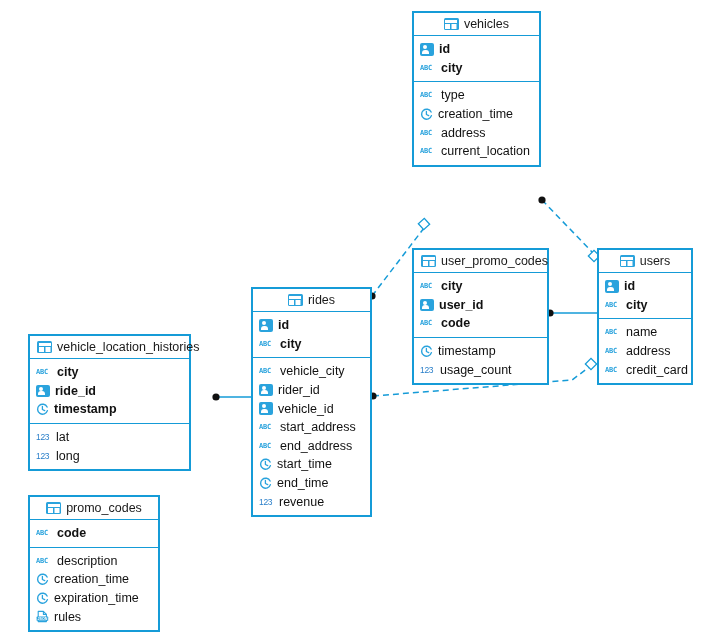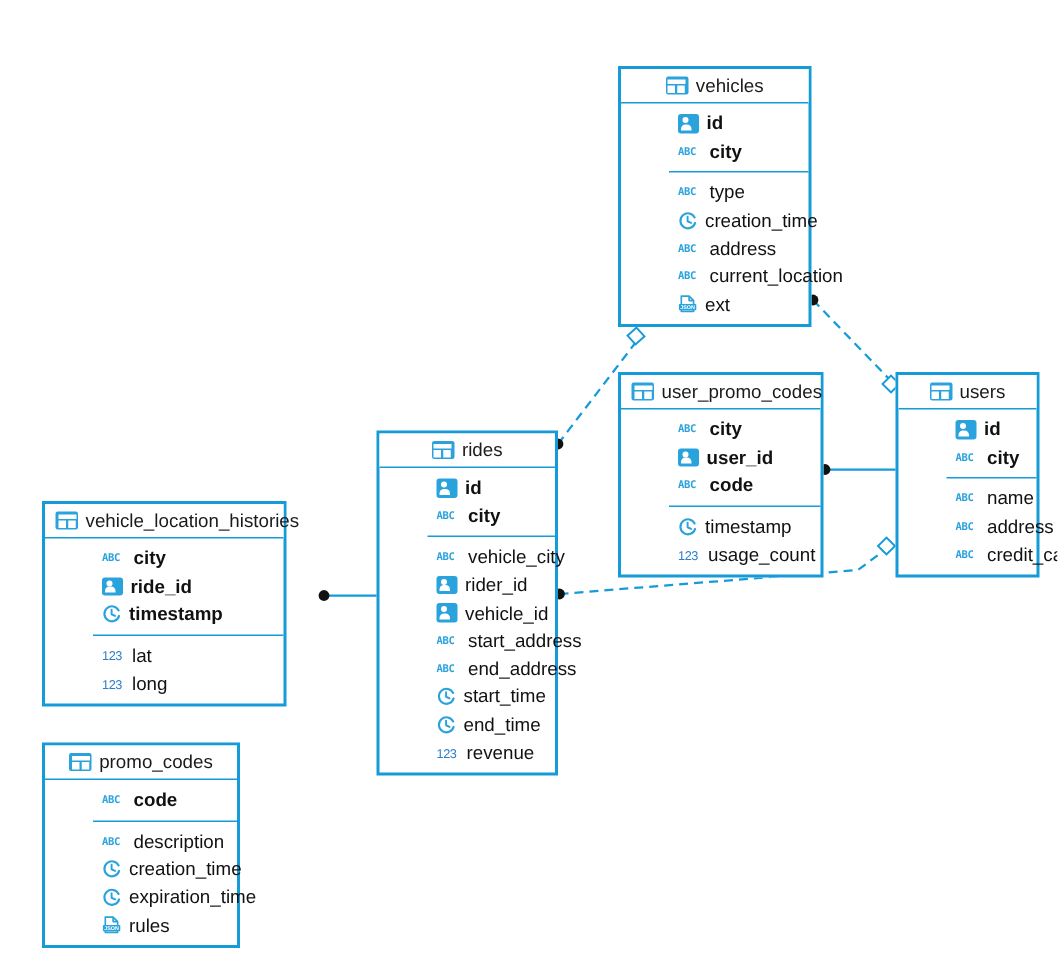--- a/index.html
+++ b/index.html
@@ -42,21 +42,20 @@
   .tbl-header.center{justify-content:center;}
   .tbl-title{
     font-size:12.5px;
     color:#1a1a1a;
     white-space:nowrap;
     letter-spacing:0px;
   }
   .section{
     box-sizing:border-box;
     padding:4px 0 4px 0;
-    margin-left:32px;
   }
   .section.pk{border-bottom:1px solid #159bd7;}
   .row{
     display:flex;
     align-items:center;
     gap:5px;
     height:18.6px;
     padding:0 6px 0 6px;
     white-space:nowrap;
   }
@@ -153,21 +152,21 @@
       <rect x="590" y="252" width="8" height="8" fill="#ffffff" stroke="#159bd7" stroke-width="1.3" transform="rotate(-45 594 256)"></rect>
       <polyline points="550,313 598,313" fill="none" stroke="#159bd7" stroke-width="1.5"></polyline>
       <circle cx="550" cy="313" r="3.6" fill="#111111"></circle>
       <polyline points="373,396 572,380 592,365" fill="none" stroke="#159bd7" stroke-width="1.5" stroke-dasharray="6,4"></polyline>
       <circle cx="373" cy="396" r="3.6" fill="#111111"></circle>
       <rect x="587" y="360" width="8" height="8" fill="#ffffff" stroke="#159bd7" stroke-width="1.3" transform="rotate(-45 591 364)"></rect>
       <polyline points="216,397 252,397" fill="none" stroke="#159bd7" stroke-width="1.5"></polyline>
       <circle cx="216" cy="397" r="3.6" fill="#111111"></circle>
     </svg>
 
-<div class="table" style="left: 412px; top: 44px; width: 129px;">
+<div class="table" style="left: 412px; top: 11px; width: 129px;">
       <div class="tbl-header center">
         <span class="icon ico-table"></span>
         <span class="tbl-title">vehicles</span>
       </div>
       <div class="section pk">
         <div class="row key">
           <span class="icon ico-id"></span>
           <span class="col-name">id</span>
         </div>
         <div class="row key">
@@ -189,234 +188,223 @@
           </span>
           <span class="col-name">creation_time</span>
         </div>
         <div class="row">
           <span class="icon ico-abc">ABC</span>
           <span class="col-name">address</span>
         </div>
         <div class="row">
           <span class="icon ico-abc">ABC</span>
           <span class="col-name">current_location</span>
+        </div>
+      </div>
+    </div>
+    <div class="table" style="left: 412px; top: 248px; width: 137px;">
+      <div class="tbl-header">
+        <span class="icon ico-table"></span>
+        <span class="tbl-title">user_promo_codes</span>
+      </div>
+      <div class="section pk">
+        <div class="row key">
+          <span class="icon ico-abc">ABC</span>
+          <span class="col-name">city</span>
+        </div>
+        <div class="row key">
+          <span class="icon ico-id"></span>
+          <span class="col-name">user_id</span>
+        </div>
+        <div class="row key">
+          <span class="icon ico-abc">ABC</span>
+          <span class="col-name">code</span>
+        </div>
+      </div>
+      <div class="section">
+        <div class="row">
+          <span class="icon ico-clock">
+            <svg width="13" height="13" viewBox="0 0 13 13">
+              <path d="M11.1 4.0 A5 5 0 1 0 11.4 7.6" fill="none" stroke="#2aa3dd" stroke-width="1.4" stroke-linecap="round"></path>
+              <path d="M6.4 3.4 L6.4 6.5 L8.7 7.6" fill="none" stroke="#2aa3dd" stroke-width="1.3" stroke-linecap="round" stroke-linejoin="round"></path>
+            </svg>
+          </span>
+          <span class="col-name">timestamp</span>
+        </div>
+        <div class="row">
+          <span class="icon ico-123">123</span>
+          <span class="col-name">usage_count</span>
+        </div>
+      </div>
+    </div>
+    <div class="table" style="left: 597px; top: 248px; width: 96px;">
+      <div class="tbl-header center">
+        <span class="icon ico-table"></span>
+        <span class="tbl-title">users</span>
+      </div>
+      <div class="section pk">
+        <div class="row key">
+          <span class="icon ico-id"></span>
+          <span class="col-name">id</span>
+        </div>
+        <div class="row key">
+          <span class="icon ico-abc">ABC</span>
+          <span class="col-name">city</span>
+        </div>
+      </div>
+      <div class="section">
+        <div class="row">
+          <span class="icon ico-abc">ABC</span>
+          <span class="col-name">name</span>
+        </div>
+        <div class="row">
+          <span class="icon ico-abc">ABC</span>
+          <span class="col-name">address</span>
+        </div>
+        <div class="row">
+          <span class="icon ico-abc">ABC</span>
+          <span class="col-name">credit_card</span>
+        </div>
+      </div>
+    </div>
+    <div class="table" style="left: 251px; top: 287px; width: 121px;">
+      <div class="tbl-header center">
+        <span class="icon ico-table"></span>
+        <span class="tbl-title">rides</span>
+      </div>
+      <div class="section pk">
+        <div class="row key">
+          <span class="icon ico-id"></span>
+          <span class="col-name">id</span>
+        </div>
+        <div class="row key">
+          <span class="icon ico-abc">ABC</span>
+          <span class="col-name">city</span>
+        </div>
+      </div>
+      <div class="section">
+        <div class="row">
+          <span class="icon ico-abc">ABC</span>
+          <span class="col-name">vehicle_city</span>
+        </div>
+        <div class="row">
+          <span class="icon ico-id"></span>
+          <span class="col-name">rider_id</span>
+        </div>
+        <div class="row">
+          <span class="icon ico-id"></span>
+          <span class="col-name">vehicle_id</span>
+        </div>
+        <div class="row">
+          <span class="icon ico-abc">ABC</span>
+          <span class="col-name">start_address</span>
+        </div>
+        <div class="row">
+          <span class="icon ico-abc">ABC</span>
+          <span class="col-name">end_address</span>
+        </div>
+        <div class="row">
+          <span class="icon ico-clock">
+            <svg width="13" height="13" viewBox="0 0 13 13">
+              <path d="M11.1 4.0 A5 5 0 1 0 11.4 7.6" fill="none" stroke="#2aa3dd" stroke-width="1.4" stroke-linecap="round"></path>
+              <path d="M6.4 3.4 L6.4 6.5 L8.7 7.6" fill="none" stroke="#2aa3dd" stroke-width="1.3" stroke-linecap="round" stroke-linejoin="round"></path>
+            </svg>
+          </span>
+          <span class="col-name">start_time</span>
+        </div>
+        <div class="row">
+          <span class="icon ico-clock">
+            <svg width="13" height="13" viewBox="0 0 13 13">
+              <path d="M11.1 4.0 A5 5 0 1 0 11.4 7.6" fill="none" stroke="#2aa3dd" stroke-width="1.4" stroke-linecap="round"></path>
+              <path d="M6.4 3.4 L6.4 6.5 L8.7 7.6" fill="none" stroke="#2aa3dd" stroke-width="1.3" stroke-linecap="round" stroke-linejoin="round"></path>
+            </svg>
+          </span>
+          <span class="col-name">end_time</span>
+        </div>
+        <div class="row">
+          <span class="icon ico-123">123</span>
+          <span class="col-name">revenue</span>
+        </div>
+      </div>
+    </div>
+    <div class="table" style="left: 28px; top: 334px; width: 163px;">
+      <div class="tbl-header">
+        <span class="icon ico-table"></span>
+        <span class="tbl-title">vehicle_location_histories</span>
+      </div>
+      <div class="section pk">
+        <div class="row key">
+          <span class="icon ico-abc">ABC</span>
+          <span class="col-name">city</span>
+        </div>
+        <div class="row key">
+          <span class="icon ico-id"></span>
+          <span class="col-name">ride_id</span>
+        </div>
+        <div class="row key">
+          <span class="icon ico-clock">
+            <svg width="13" height="13" viewBox="0 0 13 13">
+              <path d="M11.1 4.0 A5 5 0 1 0 11.4 7.6" fill="none" stroke="#2aa3dd" stroke-width="1.4" stroke-linecap="round"></path>
+              <path d="M6.4 3.4 L6.4 6.5 L8.7 7.6" fill="none" stroke="#2aa3dd" stroke-width="1.3" stroke-linecap="round" stroke-linejoin="round"></path>
+            </svg>
+          </span>
+          <span class="col-name">timestamp</span>
+        </div>
+      </div>
+      <div class="section">
+        <div class="row">
+          <span class="icon ico-123">123</span>
+          <span class="col-name">lat</span>
+        </div>
+        <div class="row">
+          <span class="icon ico-123">123</span>
+          <span class="col-name">long</span>
+        </div>
+      </div>
+    </div>
+    <div class="table" style="left: 28px; top: 495px; width: 132px;">
+      <div class="tbl-header center">
+        <span class="icon ico-table"></span>
+        <span class="tbl-title">promo_codes</span>
+      </div>
+      <div class="section pk">
+        <div class="row key">
+          <span class="icon ico-abc">ABC</span>
+          <span class="col-name">code</span>
+        </div>
+      </div>
+      <div class="section">
+        <div class="row">
+          <span class="icon ico-abc">ABC</span>
+          <span class="col-name">description</span>
+        </div>
+        <div class="row">
+          <span class="icon ico-clock">
+            <svg width="13" height="13" viewBox="0 0 13 13">
+              <path d="M11.1 4.0 A5 5 0 1 0 11.4 7.6" fill="none" stroke="#2aa3dd" stroke-width="1.4" stroke-linecap="round"></path>
+              <path d="M6.4 3.4 L6.4 6.5 L8.7 7.6" fill="none" stroke="#2aa3dd" stroke-width="1.3" stroke-linecap="round" stroke-linejoin="round"></path>
+            </svg>
+          </span>
+          <span class="col-name">creation_time</span>
+        </div>
+        <div class="row">
+          <span class="icon ico-clock">
+            <svg width="13" height="13" viewBox="0 0 13 13">
+              <path d="M11.1 4.0 A5 5 0 1 0 11.4 7.6" fill="none" stroke="#2aa3dd" stroke-width="1.4" stroke-linecap="round"></path>
+              <path d="M6.4 3.4 L6.4 6.5 L8.7 7.6" fill="none" stroke="#2aa3dd" stroke-width="1.3" stroke-linecap="round" stroke-linejoin="round"></path>
+            </svg>
+          </span>
+          <span class="col-name">expiration_time</span>
         </div>
         <div class="row">
           <span class="icon ico-json">
             <svg width="13" height="13" viewBox="0 0 13 13">
               <path d="M2.2 1.4 h5.2 l3.0 3.0 v7.2 h-8.2 z" fill="#ffffff" stroke="#2aa3dd" stroke-width="1.1" stroke-linejoin="round"></path>
               <path d="M7.4 1.4 v3.0 h3.0" fill="none" stroke="#2aa3dd" stroke-width="1.1" stroke-linejoin="round"></path>
               <rect x="0.6" y="6.6" width="11.6" height="4.2" rx="0.6" fill="#2aa3dd"></rect>
               <text x="6.4" y="10.1" font-size="3.6" font-family="Liberation Sans, sans-serif" font-weight="bold" fill="#ffffff" text-anchor="middle">JSON</text>
             </svg>
           </span>
-          <span class="col-name">ext</span>
-        </div>
-      </div>
-    </div>
-    <div class="table" style="left: 412px; top: 248px; width: 137px;">
-      <div class="tbl-header">
-        <span class="icon ico-table"></span>
-        <span class="tbl-title">user_promo_codes</span>
-      </div>
-      <div class="section pk">
-        <div class="row key">
-          <span class="icon ico-abc">ABC</span>
-          <span class="col-name">city</span>
-        </div>
-        <div class="row key">
-          <span class="icon ico-id"></span>
-          <span class="col-name">user_id</span>
-        </div>
-        <div class="row key">
-          <span class="icon ico-abc">ABC</span>
-          <span class="col-name">code</span>
-        </div>
-      </div>
-      <div class="section">
-        <div class="row">
-          <span class="icon ico-clock">
-            <svg width="13" height="13" viewBox="0 0 13 13">
-              <path d="M11.1 4.0 A5 5 0 1 0 11.4 7.6" fill="none" stroke="#2aa3dd" stroke-width="1.4" stroke-linecap="round"></path>
-              <path d="M6.4 3.4 L6.4 6.5 L8.7 7.6" fill="none" stroke="#2aa3dd" stroke-width="1.3" stroke-linecap="round" stroke-linejoin="round"></path>
-            </svg>
-          </span>
-          <span class="col-name">timestamp</span>
-        </div>
-        <div class="row">
-          <span class="icon ico-123">123</span>
-          <span class="col-name">usage_count</span>
-        </div>
-      </div>
-    </div>
-    <div class="table" style="left: 597px; top: 248px; width: 96px;">
-      <div class="tbl-header center">
-        <span class="icon ico-table"></span>
-        <span class="tbl-title">users</span>
-      </div>
-      <div class="section pk">
-        <div class="row key">
-          <span class="icon ico-id"></span>
-          <span class="col-name">id</span>
-        </div>
-        <div class="row key">
-          <span class="icon ico-abc">ABC</span>
-          <span class="col-name">city</span>
-        </div>
-      </div>
-      <div class="section">
-        <div class="row">
-          <span class="icon ico-abc">ABC</span>
-          <span class="col-name">name</span>
-        </div>
-        <div class="row">
-          <span class="icon ico-abc">ABC</span>
-          <span class="col-name">address</span>
-        </div>
-        <div class="row">
-          <span class="icon ico-abc">ABC</span>
-          <span class="col-name">credit_card</span>
-        </div>
-      </div>
-    </div>
-    <div class="table" style="left: 251px; top: 287px; width: 121px;">
-      <div class="tbl-header center">
-        <span class="icon ico-table"></span>
-        <span class="tbl-title">rides</span>
-      </div>
-      <div class="section pk">
-        <div class="row key">
-          <span class="icon ico-id"></span>
-          <span class="col-name">id</span>
-        </div>
-        <div class="row key">
-          <span class="icon ico-abc">ABC</span>
-          <span class="col-name">city</span>
-        </div>
-      </div>
-      <div class="section">
-        <div class="row">
-          <span class="icon ico-abc">ABC</span>
-          <span class="col-name">vehicle_city</span>
-        </div>
-        <div class="row">
-          <span class="icon ico-id"></span>
-          <span class="col-name">rider_id</span>
-        </div>
-        <div class="row">
-          <span class="icon ico-id"></span>
-          <span class="col-name">vehicle_id</span>
-        </div>
-        <div class="row">
-          <span class="icon ico-abc">ABC</span>
-          <span class="col-name">start_address</span>
-        </div>
-        <div class="row">
-          <span class="icon ico-abc">ABC</span>
-          <span class="col-name">end_address</span>
-        </div>
-        <div class="row">
-          <span class="icon ico-clock">
-            <svg width="13" height="13" viewBox="0 0 13 13">
-              <path d="M11.1 4.0 A5 5 0 1 0 11.4 7.6" fill="none" stroke="#2aa3dd" stroke-width="1.4" stroke-linecap="round"></path>
-              <path d="M6.4 3.4 L6.4 6.5 L8.7 7.6" fill="none" stroke="#2aa3dd" stroke-width="1.3" stroke-linecap="round" stroke-linejoin="round"></path>
-            </svg>
-          </span>
-          <span class="col-name">start_time</span>
-        </div>
-        <div class="row">
-          <span class="icon ico-clock">
-            <svg width="13" height="13" viewBox="0 0 13 13">
-              <path d="M11.1 4.0 A5 5 0 1 0 11.4 7.6" fill="none" stroke="#2aa3dd" stroke-width="1.4" stroke-linecap="round"></path>
-              <path d="M6.4 3.4 L6.4 6.5 L8.7 7.6" fill="none" stroke="#2aa3dd" stroke-width="1.3" stroke-linecap="round" stroke-linejoin="round"></path>
-            </svg>
-          </span>
-          <span class="col-name">end_time</span>
-        </div>
-        <div class="row">
-          <span class="icon ico-123">123</span>
-          <span class="col-name">revenue</span>
-        </div>
-      </div>
-    </div>
-    <div class="table" style="left: 28px; top: 334px; width: 163px;">
-      <div class="tbl-header">
-        <span class="icon ico-table"></span>
-        <span class="tbl-title">vehicle_location_histories</span>
-      </div>
-      <div class="section pk">
-        <div class="row key">
-          <span class="icon ico-abc">ABC</span>
-          <span class="col-name">city</span>
-        </div>
-        <div class="row key">
-          <span class="icon ico-id"></span>
-          <span class="col-name">ride_id</span>
-        </div>
-        <div class="row key">
-          <span class="icon ico-clock">
-            <svg width="13" height="13" viewBox="0 0 13 13">
-              <path d="M11.1 4.0 A5 5 0 1 0 11.4 7.6" fill="none" stroke="#2aa3dd" stroke-width="1.4" stroke-linecap="round"></path>
-              <path d="M6.4 3.4 L6.4 6.5 L8.7 7.6" fill="none" stroke="#2aa3dd" stroke-width="1.3" stroke-linecap="round" stroke-linejoin="round"></path>
-            </svg>
-          </span>
-          <span class="col-name">timestamp</span>
-        </div>
-      </div>
-      <div class="section">
-        <div class="row">
-          <span class="icon ico-123">123</span>
-          <span class="col-name">lat</span>
-        </div>
-        <div class="row">
-          <span class="icon ico-123">123</span>
-          <span class="col-name">long</span>
-        </div>
-      </div>
-    </div>
-    <div class="table" style="left: 28px; top: 495px; width: 132px;">
-      <div class="tbl-header center">
-        <span class="icon ico-table"></span>
-        <span class="tbl-title">promo_codes</span>
-      </div>
-      <div class="section pk">
-        <div class="row key">
-          <span class="icon ico-abc">ABC</span>
-          <span class="col-name">code</span>
-        </div>
-      </div>
-      <div class="section">
-        <div class="row">
-          <span class="icon ico-abc">ABC</span>
-          <span class="col-name">description</span>
-        </div>
-        <div class="row">
-          <span class="icon ico-clock">
-            <svg width="13" height="13" viewBox="0 0 13 13">
-              <path d="M11.1 4.0 A5 5 0 1 0 11.4 7.6" fill="none" stroke="#2aa3dd" stroke-width="1.4" stroke-linecap="round"></path>
-              <path d="M6.4 3.4 L6.4 6.5 L8.7 7.6" fill="none" stroke="#2aa3dd" stroke-width="1.3" stroke-linecap="round" stroke-linejoin="round"></path>
-            </svg>
-          </span>
-          <span class="col-name">creation_time</span>
-        </div>
-        <div class="row">
-          <span class="icon ico-clock">
-            <svg width="13" height="13" viewBox="0 0 13 13">
-              <path d="M11.1 4.0 A5 5 0 1 0 11.4 7.6" fill="none" stroke="#2aa3dd" stroke-width="1.4" stroke-linecap="round"></path>
-              <path d="M6.4 3.4 L6.4 6.5 L8.7 7.6" fill="none" stroke="#2aa3dd" stroke-width="1.3" stroke-linecap="round" stroke-linejoin="round"></path>
-            </svg>
-          </span>
-          <span class="col-name">expiration_time</span>
-        </div>
-        <div class="row">
-          <span class="icon ico-json">
-            <svg width="13" height="13" viewBox="0 0 13 13">
-              <path d="M2.2 1.4 h5.2 l3.0 3.0 v7.2 h-8.2 z" fill="#ffffff" stroke="#2aa3dd" stroke-width="1.1" stroke-linejoin="round"></path>
-              <path d="M7.4 1.4 v3.0 h3.0" fill="none" stroke="#2aa3dd" stroke-width="1.1" stroke-linejoin="round"></path>
-              <rect x="0.6" y="6.6" width="11.6" height="4.2" rx="0.6" fill="#2aa3dd"></rect>
-              <text x="6.4" y="10.1" font-size="3.6" font-family="Liberation Sans, sans-serif" font-weight="bold" fill="#ffffff" text-anchor="middle">JSON</text>
-            </svg>
-          </span>
           <span class="col-name">rules</span>
         </div>
       </div>
     </div>
   </div>
 
 </body></html>

